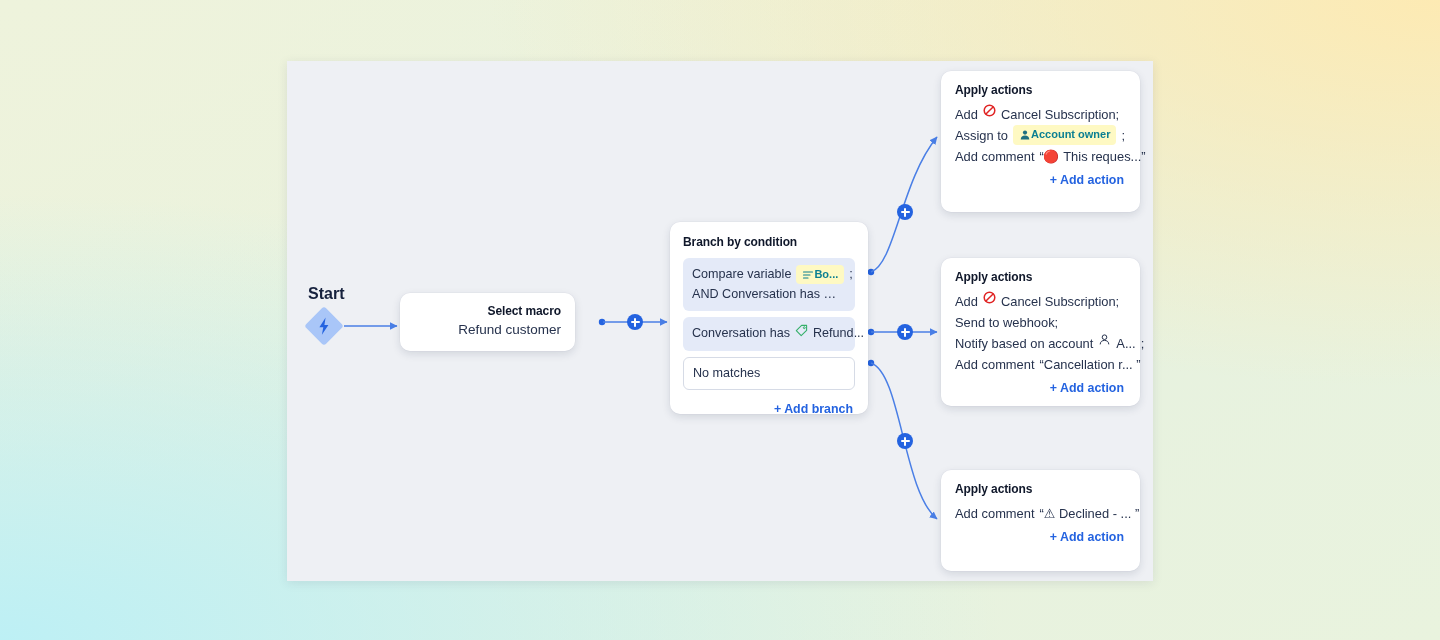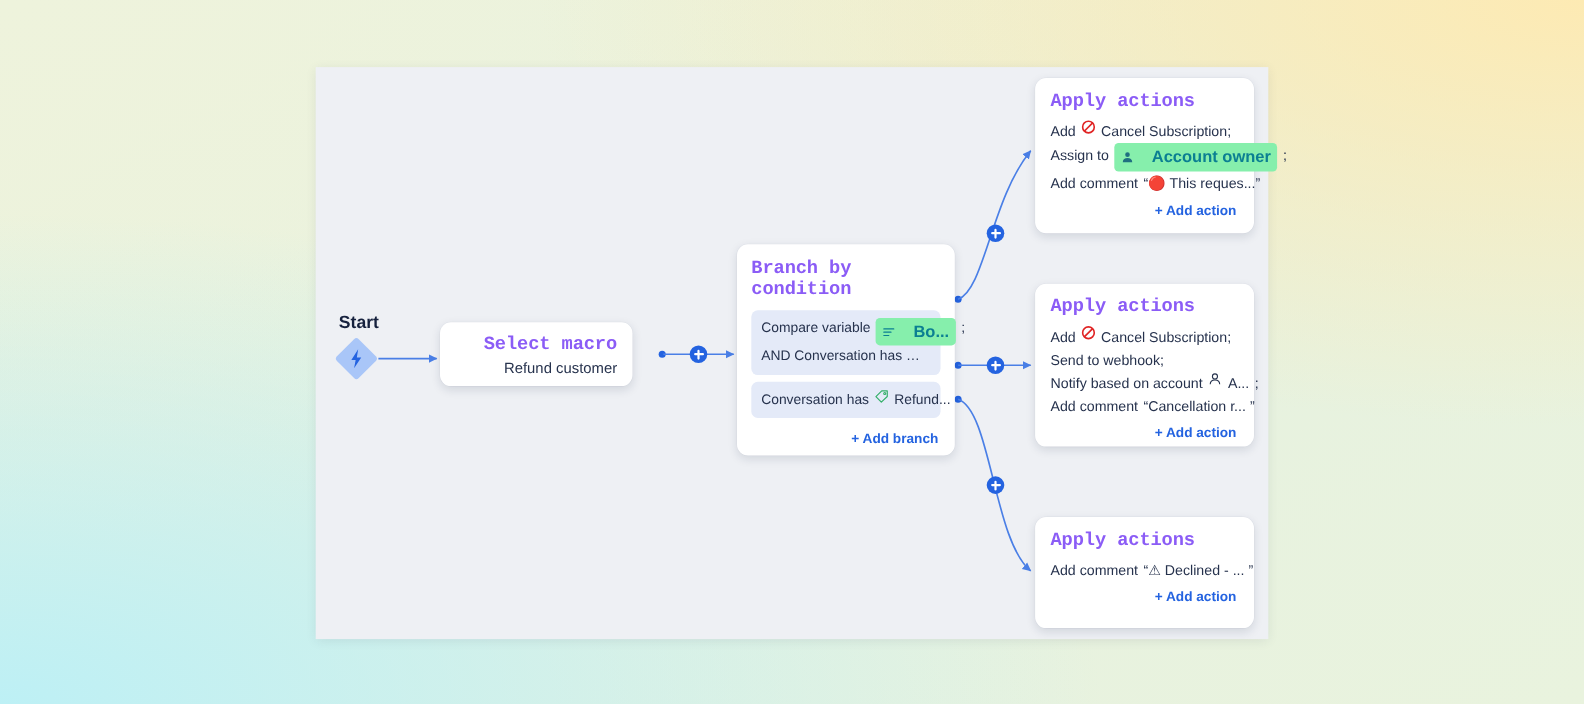--- a/index.html
+++ b/index.html
@@ -28,23 +28,22 @@
   #edges { position: absolute; left: 0; top: 0; width: 866px; height: 520px; overflow: visible; }
 
   
   .node {
     position: absolute;
     background: #ffffff;
     border-radius: 10px;
     box-shadow: 0 3px 9px rgba(27,37,70,.13), 0 0 0 .5px rgba(27,37,70,.04);
   }
   .node-title {
-    font-size: 17px; font-weight: bold; color: #8b5cf6;
+    font-size: 12px; font-weight: bold; color: #0f172a;
     letter-spacing: -.1px;
-    font-family: Liberation Mono, monospace;
   }
   .node-sub { font-size: 13.5px; color: #26324d; }
 
   
   #start-label {
     position: absolute; left: 21px; top: 224px;
     font-size: 16px; font-weight: bold; color: #16213d;
   }
   #start-node {
     position: absolute; left: 18px; top: 246px;
@@ -91,24 +90,24 @@
   .row-line { white-space: nowrap; display: flex; align-items: flex-start; }
   .semi { color: #26324d; margin-left: 5px; }
   .add-link {
     font-size: 12.4px; font-weight: bold; color: #2463e0;
     text-align: right; padding: 6px 2px 0 0;
     cursor: pointer;
   }
 
   
   .chip {
-    display: inline-flex; align-items: center; gap: 16px;
-    background: #86efac; color: #0b7f92;
+    display: inline-flex; align-items: center; gap: 0;
+    background: #fef9c3; color: #0b7f92;
     border-radius: 4px; padding: 1px 6px;
-    font-size: 15px; font-weight: bold;
+    font-size: 11px; font-weight: bold;
     max-width: 100%;
   }
   .chip.wide { font-weight: bold; }
   .chip-ico { display: inline-block; width: 12px; height: 12px; flex: none; }
 
   
   .action-card { width: 199px; padding: 12px 14px 0 14px; }
   #action-1 { left: 654px; top:  10px; height: 141px; }
   #action-2 { left: 654px; top: 197px; height: 148px; }
   #action-3 { left: 654px; top: 409px; height: 101px; }
@@ -209,20 +208,23 @@
         <span class="sp"></span>
         <svg class="ico" width="13" height="13" viewBox="0 0 13 13" xmlns="http://www.w3.org/2000/svg">
           <path d="M6.6 1.4 L11.6 1.4 L11.6 6.4 L6.2 11.6 L1.3 6.6 Z" fill="none" stroke="#35b06a" stroke-width="1.1" stroke-linejoin="round"></path>
           <circle cx="9.3" cy="3.7" r="0.95" fill="none" stroke="#35b06a" stroke-width="1"></circle>
         </svg>
         <span class="sp"></span>
         <span>Refund...</span>
       </div>
     </div>
 
+    <div class="branch-row empty">
+      <div class="row-line">No matches</div>
+    </div>
 
     <div class="add-link">+ Add branch</div>
   </div>
 
   <div class="node action-card" id="action-1">
     <div class="node-title">Apply actions</div>
 
     <div class="act-line">
       <span>Add</span>
       <span class="sp"></span>

